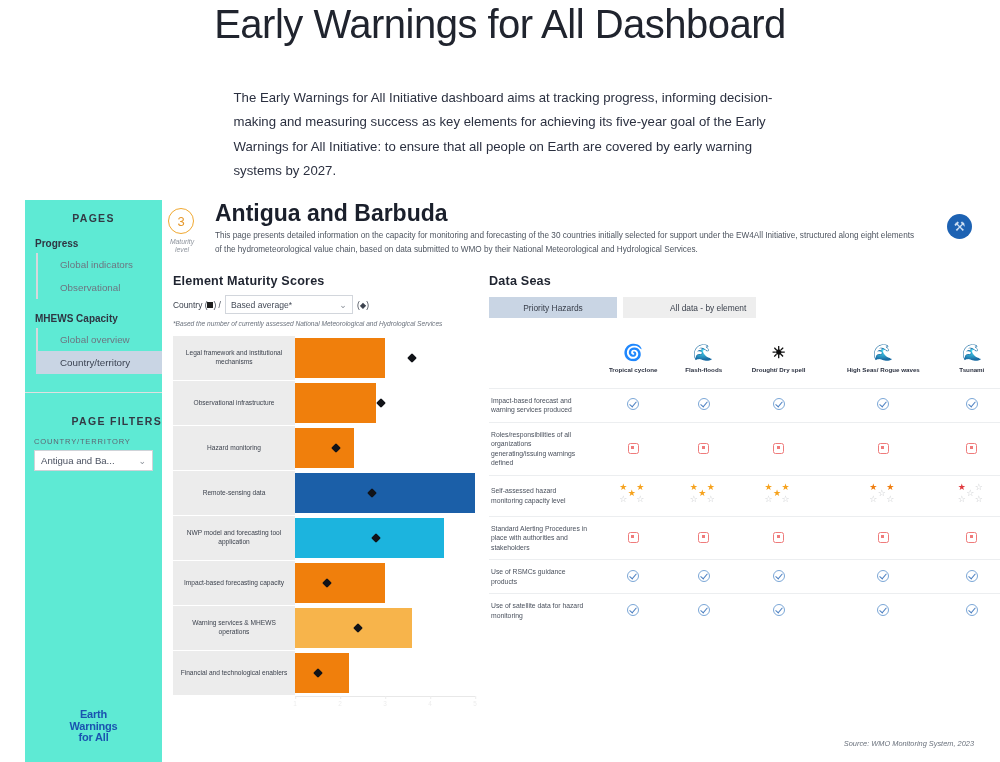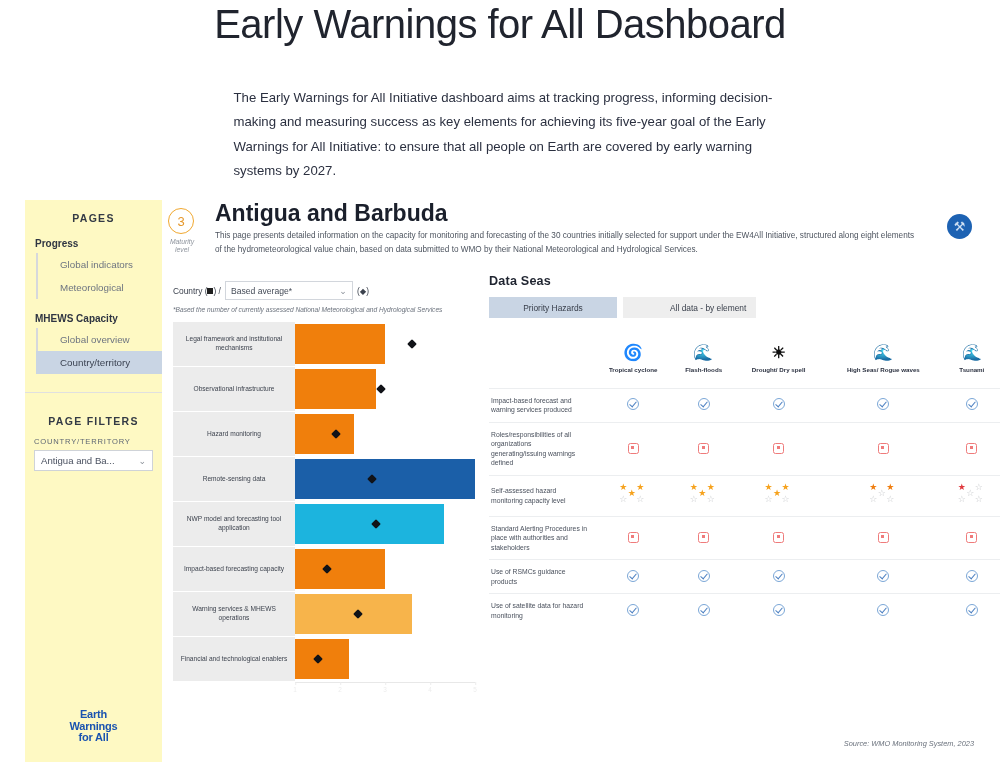--- a/index.html
+++ b/index.html
@@ -36,21 +36,21 @@
     position: absolute;
     top: 200px; left: 0;
     width: 1000px; height: 562px;
     display: flex;
   }
 
   
   .sidebar {
     width: 137px;
     margin-left: 25px;
-    background: #fef9c3;
+    background: #5eead4;
     display: flex;
     flex-direction: column;
     position: relative;
   }
   .side-section-title {
     text-align: center;
     font-size: 10.5px;
     font-weight: bold;
     letter-spacing: 1.3px;
     color: #333a45;
@@ -69,21 +69,21 @@
     color: #6d7480;
     border-left: 2px solid #d6d8dc;
     margin-left: 11px;
   }
   .side-sub.active {
     background: #c9d5e4;
     color: #3c4453;
     border-left-color: #c9d5e4;
   }
   .filters-head {
-    text-align: center;
+    text-align: right;
     font-size: 10.5px;
     font-weight: bold;
     letter-spacing: 1.3px;
     color: #333a45;
     padding: 22px 0 10px;
     border-top: 1px solid #e0e0e0;
     margin-top: 18px;
   }
   .filter-label {
     font-size: 7.6px;
@@ -278,21 +278,21 @@
   <div class="intro-text">The Early Warnings for All Initiative dashboard aims at tracking progress, informing decision-making and measuring success as key elements for achieving its five-year goal of the Early Warnings for All Initiative: to ensure that all people on Earth are covered by early warning systems by 2027.</div>
 </div>
 
 <div class="dashboard">
 
   <div class="sidebar">
     <div class="side-section-title">PAGES</div>
 
     <div class="side-group-head">Progress</div>
     <div class="side-sub">Global indicators</div>
-    <div class="side-sub">Meteorological</div>
+    <div class="side-sub">Observational</div>
 
     <div class="side-group-head" style="margin-top:10px">MHEWS Capacity</div>
     <div class="side-sub">Global overview</div>
     <div class="side-sub active">Country/territory</div>
 
     <div class="filters-head">PAGE FILTERS</div>
     <div class="filter-label">COUNTRY/TERRITORY</div>
     <div class="filter-select">
       <span>Antigua and Ba...</span>
       <span class="chev">⌄</span>
@@ -308,20 +308,21 @@
   <div class="main">
     <div class="maturity-badge">3</div>
     <div class="maturity-cap">Maturity level</div>
     <div class="country-title">Antigua and Barbuda</div>
     <div class="country-desc">This page presents detailed information on the capacity for monitoring and forecasting of the 30 countries initially selected for support under the EW4All Initiative, structured along eight elements of the hydrometeorological value chain, based on data submitted to WMO by their National Meteorological and Hydrological Services.</div>
     <div class="corner-icon">⚒</div>
 
     <div class="panels">
 
       <div class="panel-left">
+        <div class="panel-head">Element Maturity Scores</div>
 
         <div class="ctrl-row">
           <span class="ctrl-label"><span>Country (</span><span class="sq-mark"></span><span>) /</span></span>
           <div class="dd">
             <span>Based average*</span>
             <span class="chev">⌄</span>
           </div>
           <span class="ctrl-label">(◆)</span>
         </div>
 

